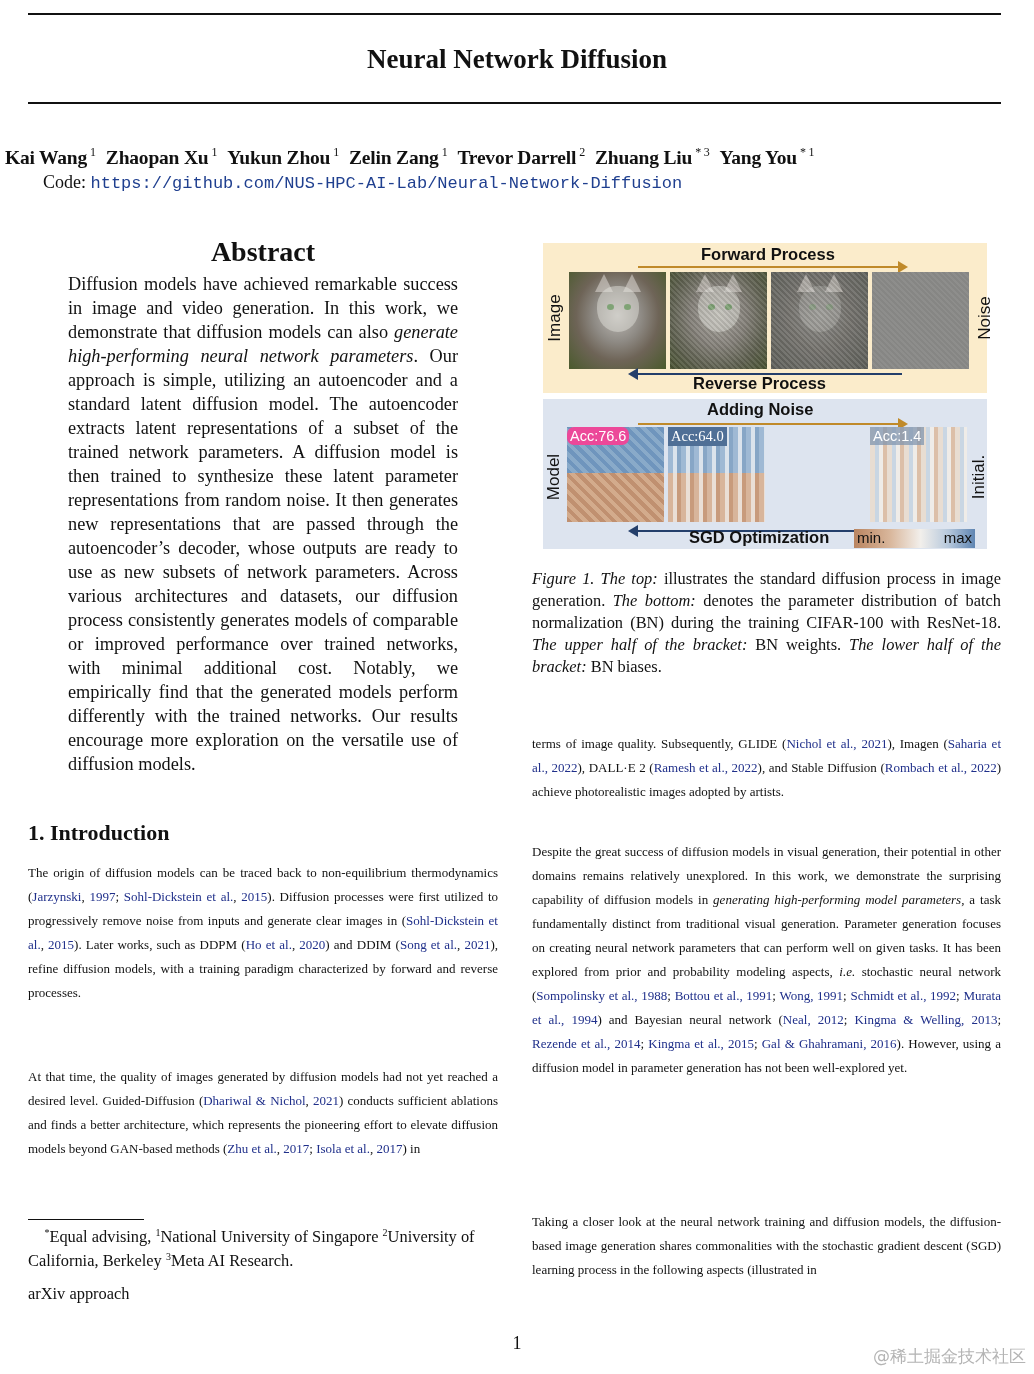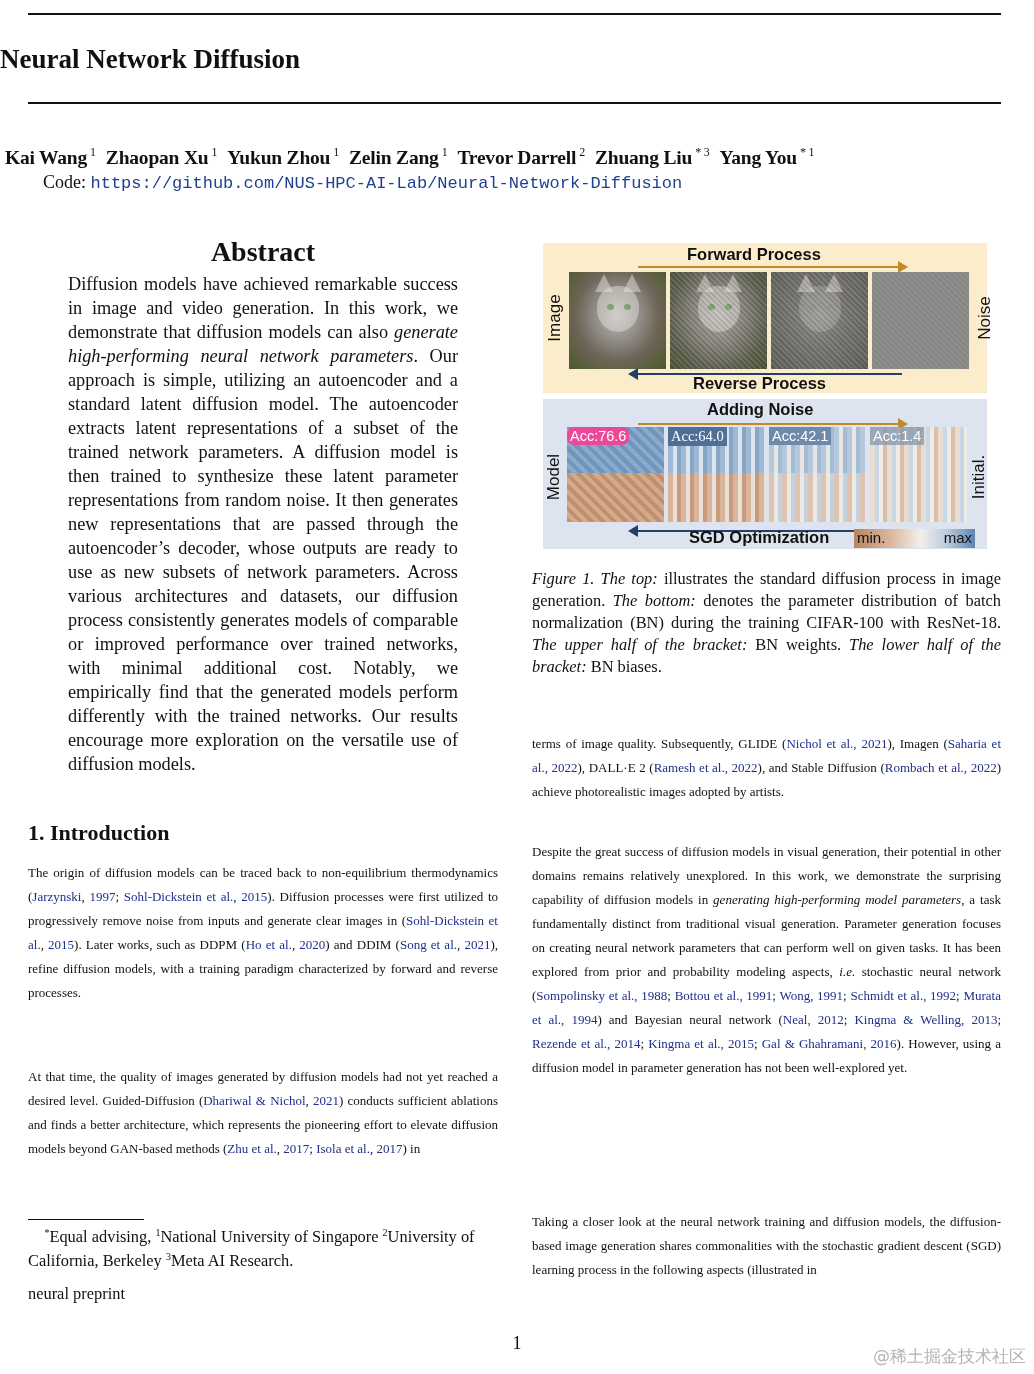--- a/index.html
+++ b/index.html
@@ -1,21 +1,21 @@
 <!DOCTYPE html>
 <html><head>
 <meta charset="utf-8">
 <style>
   html, body { margin: 0; padding: 0; background: #ffffff; }
   body { width: 1034px; height: 1374px; position: relative; overflow: hidden;
          font-family: "Liberation Serif", "DejaVu Serif", serif; color: #111; }
   .rule { position: absolute; left: 28px; width: 973px; background: #111; }
   .rule.top { top: 13px; height: 2px; }
   .rule.bot { top: 102px; height: 2px; }
-  .title { position: absolute; top: 44px; left: 0; width: 1034px; 
+  .title { position: absolute; top: 44px; left: 0; width: 1034px; text-align: center;
            font-weight: bold; font-size: 27px; }
   .authors { position: absolute; top: 145px; left: 0; width: 1034px; 
              font-weight: bold; font-size: 19.5px; letter-spacing: -0.2px; }
   .authors .au { margin: 0 5px; }
   .authors sup { font-weight: normal; font-size: 12px; vertical-align: 8px; margin-left: 3px; }
   .code-line { position: absolute; top: 172px; left: 0; width: 1034px; text-align: left; font-size: 18px; margin-left: 43px; }
   .code-line .url { font-family: "Liberation Mono", "DejaVu Sans Mono", monospace; color: #1f3f8f; font-size: 17px; }
 
   .col { position: absolute; font-size: 13px; line-height: 24px; text-align: justify; }
   .left { left: 28px; width: 470px; }
@@ -98,21 +98,21 @@
 
 <div class="col left" style="top:861px;">The origin of diffusion models can be traced back to non-equilibrium thermodynamics (<span class="cite">Jarzynski</span>, <span class="cite">1997</span>; <span class="cite">Sohl-Dickstein et al.</span>, <span class="cite">2015</span>). Diffusion processes were first utilized to progressively remove noise from inputs and generate clear images in (<span class="cite">Sohl-Dickstein et al.</span>, <span class="cite">2015</span>). Later works, such as DDPM (<span class="cite">Ho et al.</span>, <span class="cite">2020</span>) and DDIM (<span class="cite">Song et al.</span>, <span class="cite">2021</span>), refine diffusion models, with a training paradigm characterized by forward and reverse processes.</div>
 <div class="col left" style="top:1065px;">At that time, the quality of images generated by diffusion models had not yet reached a desired level. Guided-Diffusion (<span class="cite">Dhariwal &amp; Nichol</span>, <span class="cite">2021</span>) conducts sufficient ablations and finds a better architecture, which represents the pioneering effort to elevate diffusion models beyond GAN-based methods (<span class="cite">Zhu et al.</span>, <span class="cite">2017</span>; <span class="cite">Isola et al.</span>, <span class="cite">2017</span>) in</div>
 
 <div class="col right" style="top:732px;">terms of image quality. Subsequently, GLIDE (<span class="cite">Nichol et al., 2021</span>), Imagen (<span class="cite">Saharia et al., 2022</span>), DALL·E 2 (<span class="cite">Ramesh et al., 2022</span>), and Stable Diffusion (<span class="cite">Rombach et al., 2022</span>) achieve photorealistic images adopted by artists.</div>
 <div class="col right" style="top:840px;">Despite the great success of diffusion models in visual generation, their potential in other domains remains relatively unexplored. In this work, we demonstrate the surprising capability of diffusion models in <em>generating high-performing model parameters</em>, a task fundamentally distinct from traditional visual generation. Parameter generation focuses on creating neural network parameters that can perform well on given tasks. It has been explored from prior and probability modeling aspects, <em>i.e.</em> stochastic neural network (<span class="cite">Sompolinsky et al., 1988</span>; <span class="cite">Bottou et al., 1991</span>; <span class="cite">Wong, 1991</span>; <span class="cite">Schmidt et al., 1992</span>; <span class="cite">Murata et al., 1994</span>) and Bayesian neural network (<span class="cite">Neal, 2012</span>; <span class="cite">Kingma &amp; Welling, 2013</span>; <span class="cite">Rezende et al., 2014</span>; <span class="cite">Kingma et al., 2015</span>; <span class="cite">Gal &amp; Ghahramani, 2016</span>). However, using a diffusion model in parameter generation has not been well-explored yet.</div>
 <div class="col right" style="top:1210px;">Taking a closer look at the neural network training and diffusion models, the diffusion-based image generation shares commonalities with the stochastic gradient descent (SGD) learning process in the following aspects (illustrated in</div>
 
 <div class="fig">
   <div class="panel-top">
-    <div class="fig-label" style="left:144px; top:2px;">Forward Process</div>
+    <div class="fig-label" style="left:158px; top:2px;">Forward Process</div>
     <div class="arrow right-a" style="left:95px; top:23px; width:262px;">
         <span class="head-r"></span>
       </div>
     <div class="side-label" style="left:-12px; top:65px;">Image</div>
     <div class="side-label" style="left:420px; top:65px;">Noise</div>
     <div class="cat c0">
         <span class="ear1"></span>
         <span class="ear2"></span>
         <span class="face"></span>
         <span class="eye l"></span>
@@ -154,39 +154,34 @@
   <div class="heat h0">
       <div class="hi"></div>
       <div class="lo"></div>
       <span class="acc">Acc:76.6</span>
     </div>
   <div class="heat h1">
       <div class="hi"></div>
       <div class="lo"></div>
       <span class="acc">Acc:64.0</span>
     </div>
-  <div class="heat h2">
-      <div class="hi"></div>
-      <div class="lo"></div>
-      <span class="acc">Acc:42.1</span>
-    </div>
   <div class="heat h3">
       <div class="hi"></div>
       <div class="lo"></div>
       <span class="acc">Acc:1.4</span>
     </div>
   <div class="arrow left-a" style="left:95px; top:287px; width:266px;">
       <span class="head-l"></span>
     </div>
   <div class="fig-label" style="left:148px; top:285px;">SGD Optimization</div>
   <div class="colorbar">
     <span class="mn">min.</span>
     <span class="mx">max</span>
   </div>
 </div>
 
 <div class="caption"><em>Figure 1.  The top:</em> illustrates the standard diffusion process in image generation. <em>The bottom:</em> denotes the parameter distribution of batch normalization (BN) during the training CIFAR-100 with ResNet-18. <em>The upper half of the bracket:</em> BN weights. <em>The lower half of the bracket:</em> BN biases.</div>
 
 <div class="foot-rule"></div>
 <div class="footnote" id="footnote"> <sup>*</sup>Equal advising, <sup>1</sup>National University of Singapore <sup>2</sup>University of California, Berkeley <sup>3</sup>Meta AI Research.</div>
-<div class="preprint">neural preprint</div>
+<div class="preprint">arXiv approach</div>
 <div class="pagenum">1</div>
 <div class="watermark">@稀土掘金技术社区</div>
 
 </body></html>

